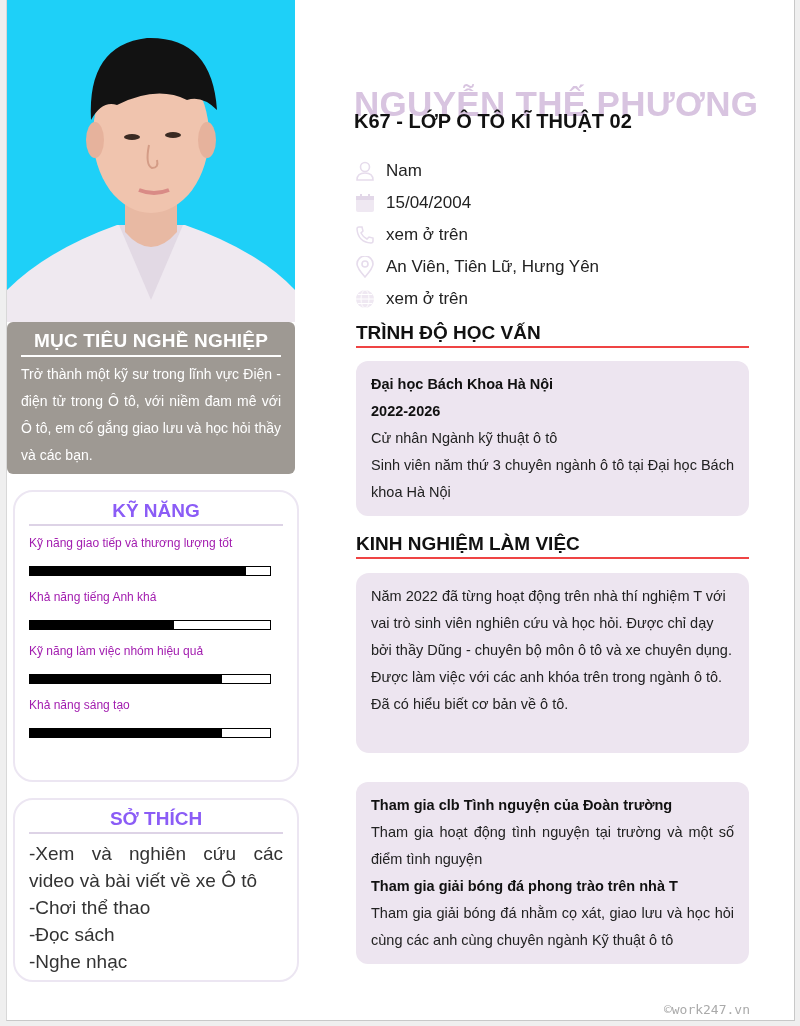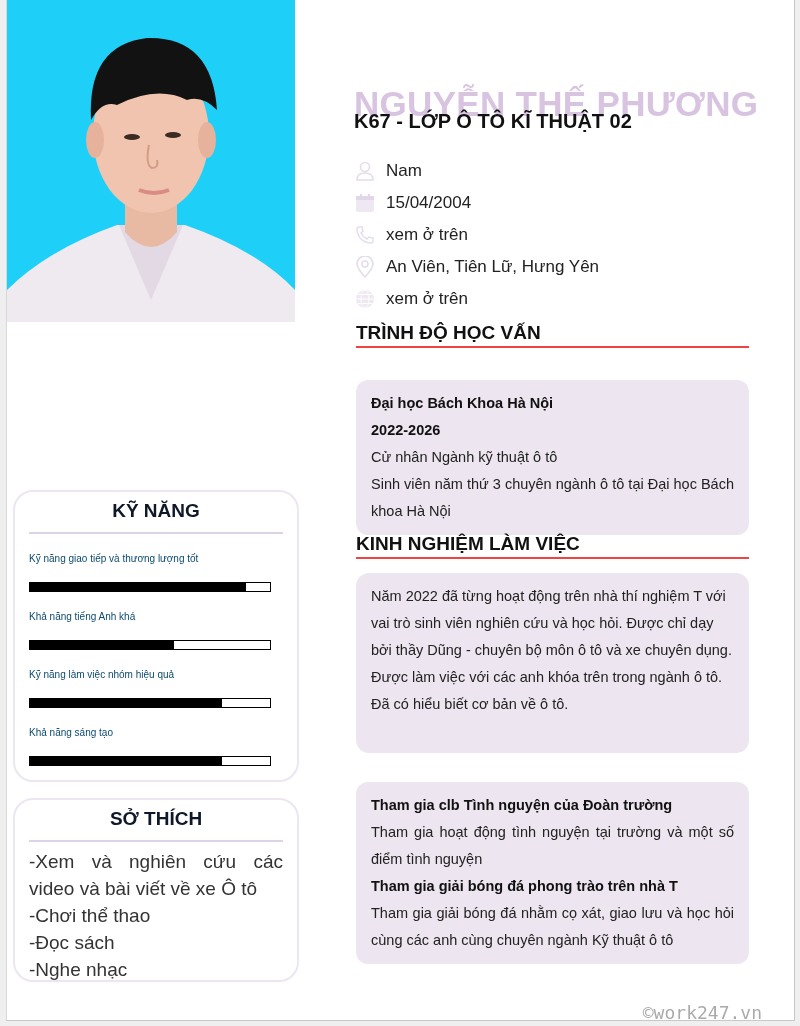--- a/index.html
+++ b/index.html
@@ -6,40 +6,40 @@
   html, body { width: 800px; height: 1026px; overflow: hidden; }
   body { background: #efefef; font-family: "Liberation Sans", "DejaVu Sans", sans-serif; color: #222; position: relative; }
   .page { position: absolute; left: 6px; top: 0; width: 789px; height: 1021px; background: #fff; border-right: 1px solid #c8c8c8; border-bottom: 1px solid #c8c8c8; border-left: 1px solid #d8d8d8; }
   
   .photo { position: absolute; left: 0; top: 0; width: 288px; height: 322px; background: #1ed0f8; overflow: hidden; }
   .photo svg { width: 100%; height: 100%; display: block; }
   .objective { position: absolute; left: 0; top: 322px; width: 288px; height: 152px; background: #9e9993; border-radius: 6px; padding: 8px 14px 0 14px; color: #fff; }
   .objective h2 { font-size: 19px; font-weight: bold; text-align: center; padding-bottom: 3px; border-bottom: 2px solid #fff; margin: 0 0 4px 0; letter-spacing: 0.2px; }
   .objective p { font-size: 14px; line-height: 27px; text-align: justify; }
   .card { position: absolute; left: 6px; width: 286px; border: 2px solid #ece6f2; border-radius: 20px; background: #fff; padding: 8px 14px 0 14px; }
-  .card h2 { font-size: 19px; font-weight: bold; text-align: center; color: #0f172a; padding-bottom: 10px; border-bottom: 2px solid #ddd3e6; margin-bottom: 6px; }
+  .card h2 { font-size: 19px; font-weight: bold; text-align: center; color: #8b5cf6; padding-bottom: 2px; border-bottom: 2px solid #ddd3e6; margin-bottom: 6px; }
   .skills { top: 490px; height: 292px; }
-  .skill-label { font-size: 10px; color: #0c4a6e; height: 22px; line-height: 22px; margin-top: 14px; }
+  .skill-label { font-size: 12px; color: #a21caf; height: 22px; line-height: 22px; margin-top: 6px; }
   .skill-bar { width: 242px; height: 10px; border: 1px solid #000; background: #fff; margin: 12px 0 10px 0; position: relative; }
   .skill-bar .fill { position: absolute; left: 0; top: 0; bottom: 0; background: #000; }
   .hobbies { top: 798px; height: 184px; }
   .hobbies p { font-size: 19px; color: #333; line-height: 27px; text-align: justify; }
   
   .name { position: absolute; left: 347px; top: 48px; font-size: 35px; font-weight: bold; color: #d8c4e0; letter-spacing: 0.3px; margin-top: 36px; }
   .class { position: absolute; left: 347px; top: 110px; font-size: 20px; font-weight: bold; color: #111; }
   .info { position: absolute; left: 347px; top: 155px; }
   .info-row { display: flex; align-items: center; height: 32px; }
   .info-row .ico { width: 22px; height: 22px; margin-right: 10px; display: flex; align-items: center; justify-content: center; }
   .info-row span.txt { font-size: 17px; color: #222; }
   .section-title { position: absolute; left: 349px; width: 393px; font-size: 19px; font-weight: bold; color: #111; border-bottom: 2px solid #ef4444; padding-bottom: 2px; }
   .box { position: absolute; left: 349px; width: 393px; background: #ede5f0; border-radius: 12px; padding: 10px 15px; }
   .box p { font-size: 14.5px; line-height: 27px; color: #222; text-align: justify; }
   .box p.b { font-weight: bold; color: #111; }
   .box p.left { text-align: left; }
-  .watermark { position: absolute; right: 32px; top: 1002px; font-family: "DejaVu Sans Mono", monospace; font-size: 18px; color: #aaa; }
+  .watermark { position: absolute; right: 44px; top: 1002px; font-family: "DejaVu Sans Mono", monospace; font-size: 13px; color: #aaa; }
 </style>
 </head>
 <body>
 
 <div class="page">
 
   <div class="photo">
     <svg viewBox="0 0 288 322" preserveAspectRatio="none">
       <rect width="288" height="322" fill="#1ed0f8"></rect>
 
@@ -56,20 +56,24 @@
       <path d="M84 120 Q80 45 140 38 Q205 36 210 110 Q195 95 180 100 Q150 85 110 105 Q95 100 84 120 Z" fill="#121212"></path>
 
       <ellipse cx="125" cy="137" rx="8" ry="3" fill="#3a2a22"></ellipse>
       <ellipse cx="166" cy="135" rx="8" ry="3" fill="#3a2a22"></ellipse>
 
       <path d="M142 145 Q138 165 145 168 Q152 168 150 160" fill="none" stroke="#d49c86" stroke-width="2"></path>
       <path d="M132 190 Q147 196 162 190" fill="none" stroke="#d98b86" stroke-width="4"></path>
     </svg>
   </div>
 
+  <div class="objective">
+    <h2>MỤC TIÊU NGHỀ NGHIỆP</h2>
+    <p>Trở thành một kỹ sư trong lĩnh vực Điện - điện tử trong Ô tô, với niềm đam mê với Ô tô, em cố gắng giao lưu và học hỏi thầy và các bạn.</p>
+  </div>
 
   <div class="card skills">
     <h2>KỸ NĂNG</h2>
     <div>
       <div class="skill-label">Kỹ năng giao tiếp và thương lượng tốt</div>
       <div class="skill-bar">
           <div class="fill" style="width:90%"></div>
         </div>
     </div>
     <div>
@@ -149,21 +153,21 @@
             <line x1="1" y1="10" x2="19" y2="10" stroke="#fff" stroke-width="1"></line>
             <line x1="3" y1="5.5" x2="17" y2="5.5" stroke="#fff" stroke-width="1"></line>
             <line x1="3" y1="14.5" x2="17" y2="14.5" stroke="#fff" stroke-width="1"></line>
           </svg>
       </span>
       <span class="txt">xem ở trên</span>
     </div>
   </div>
 
   <div class="section-title" style="top:322px;">TRÌNH ĐỘ HỌC VẤN</div>
-  <div class="box" style="top:361px; height:155px;margin-top:19px;">
+  <div class="box" style="top:361px; height:155px;">
     <p class="b">Đại học Bách Khoa Hà Nội</p>
     <p class="b">2022-2026</p>
     <p>Cử nhân Ngành kỹ thuật ô tô</p>
     <p>Sinh viên năm thứ 3 chuyên ngành ô tô tại Đại học Bách khoa Hà Nội</p>
   </div>
 
   <div class="section-title" style="top:533px;">KINH NGHIỆM LÀM VIỆC</div>
   <div class="box" style="top:573px; height:180px;border-radius:13px;">
     <p class="left">Năm 2022 đã từng hoạt động trên nhà thí nghiệm T với vai trò sinh viên nghiên cứu và học hỏi. Được chỉ dạy bởi thầy Dũng - chuyên bộ môn ô tô và xe chuyên dụng. Được làm việc với các anh khóa trên trong ngành ô tô. Đã có hiểu biết cơ bản về ô tô.</p>
   </div>

